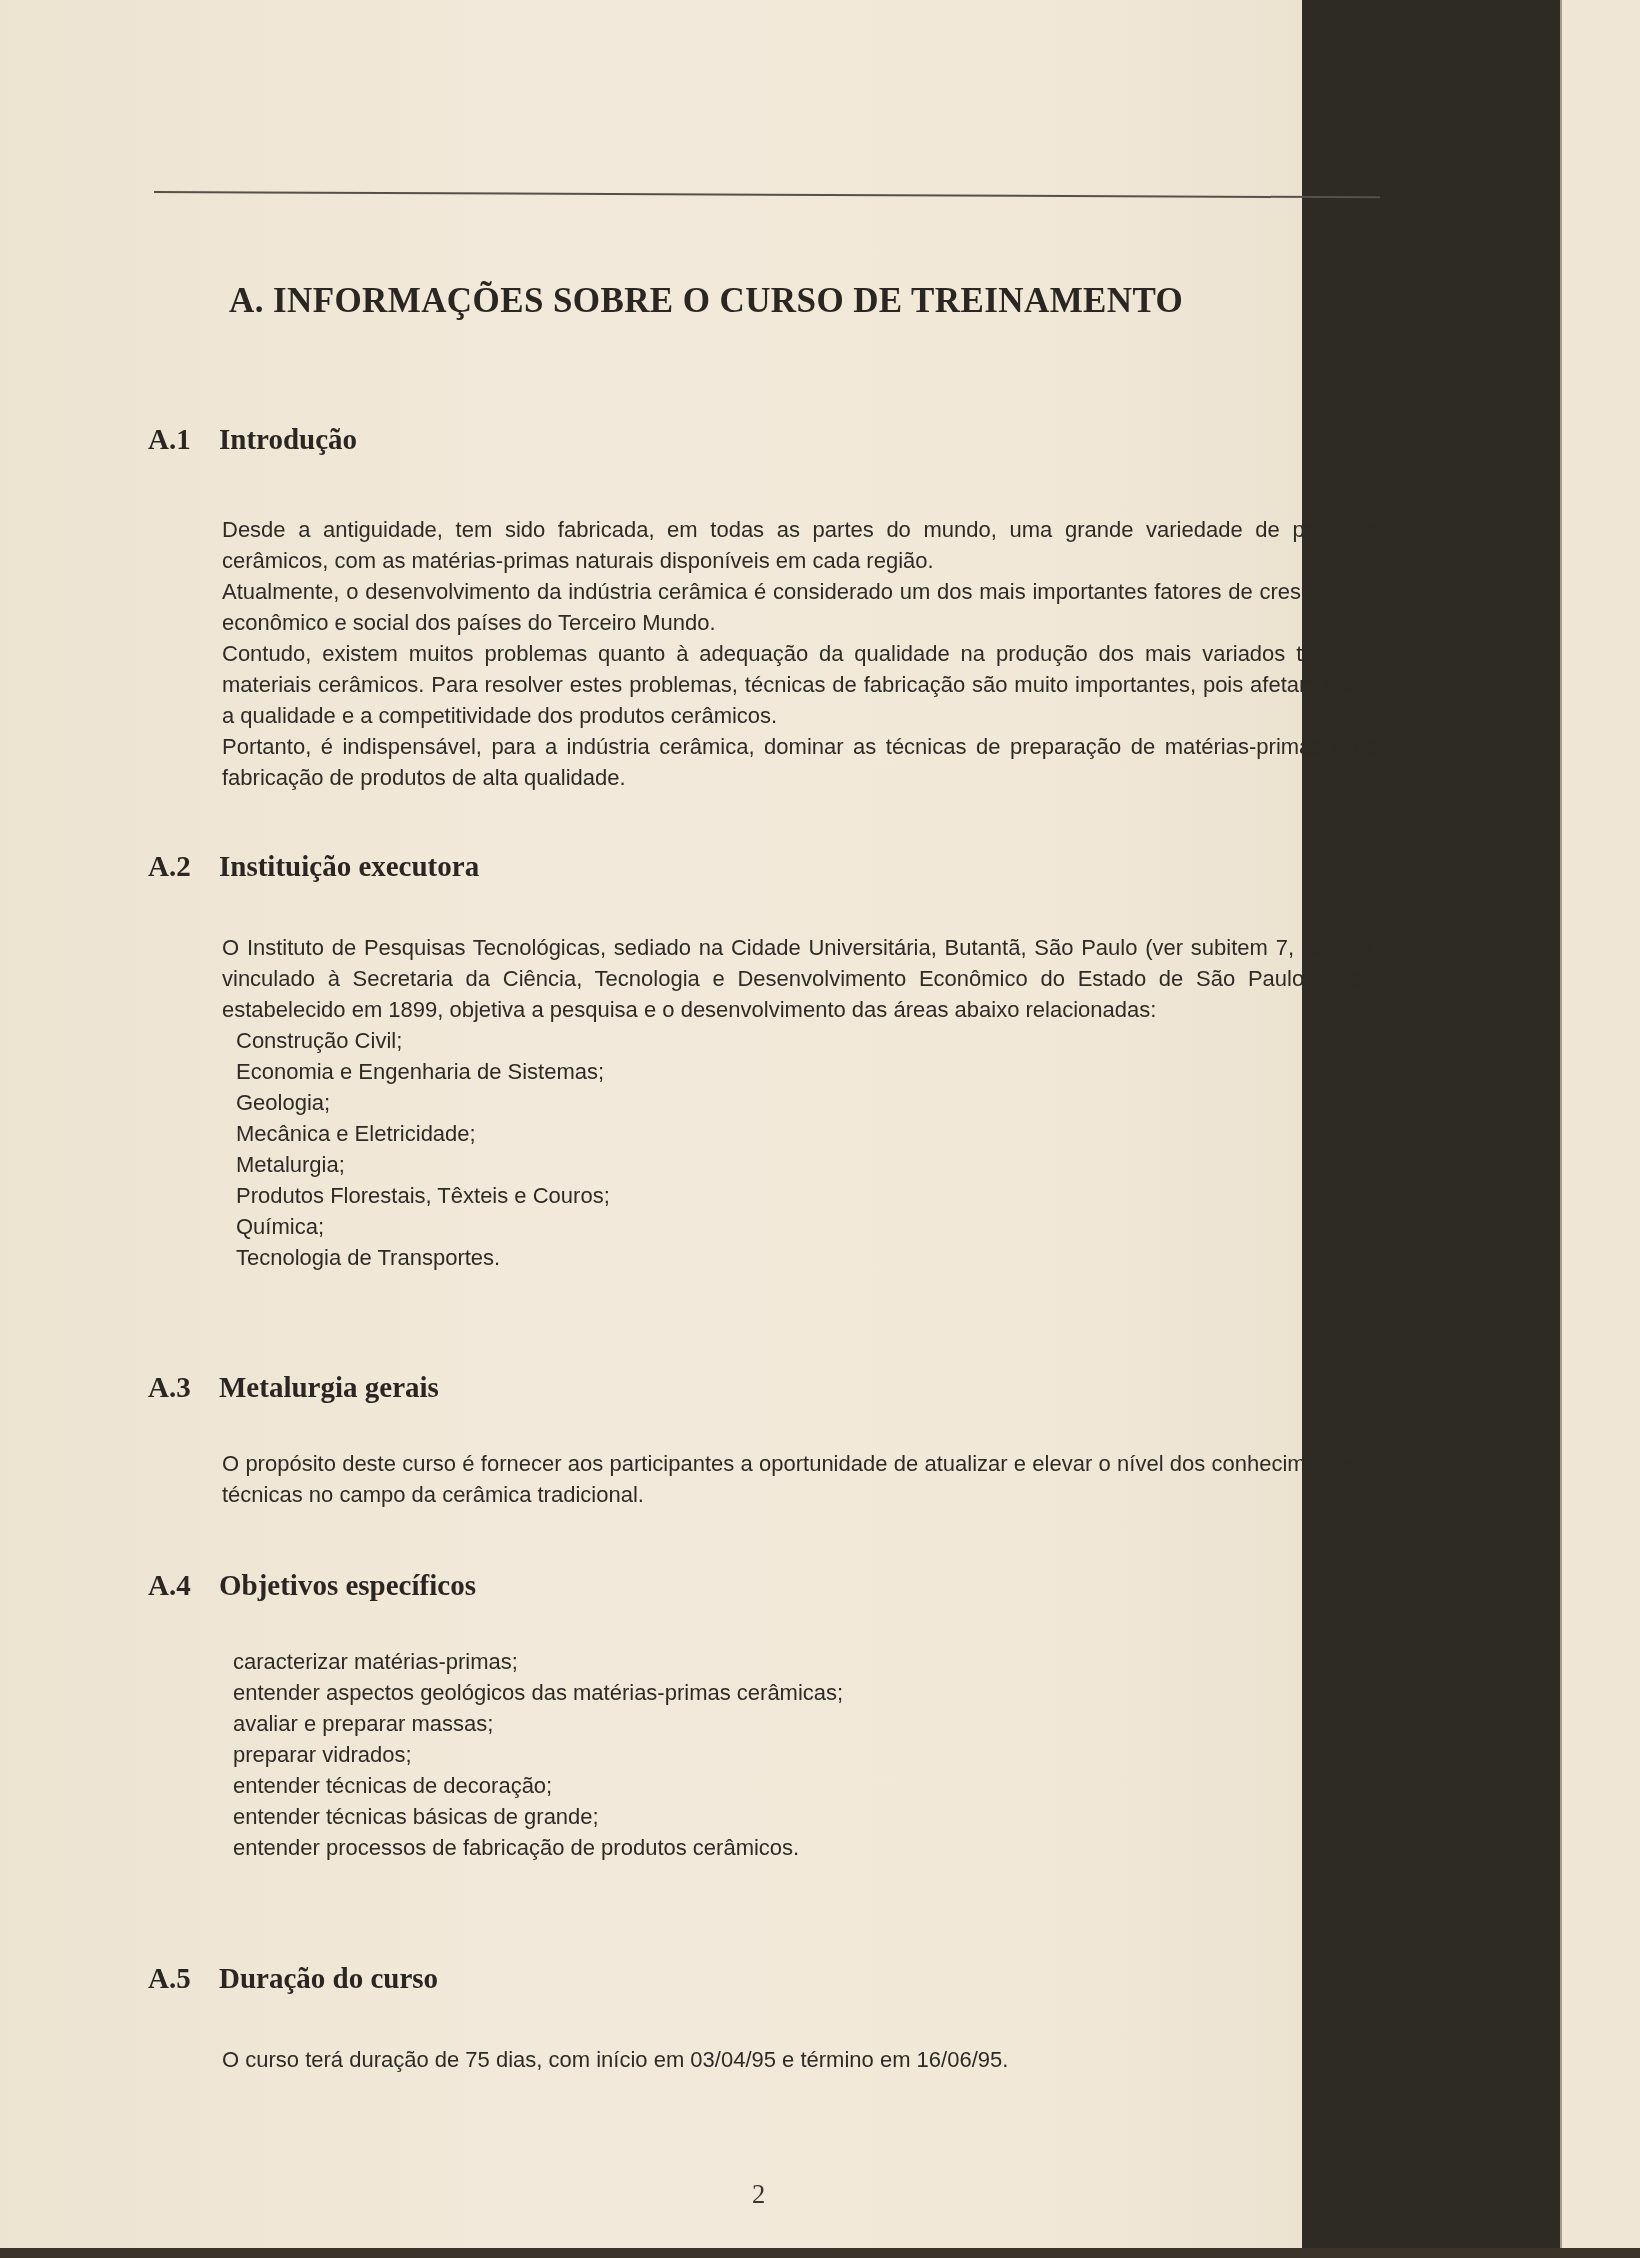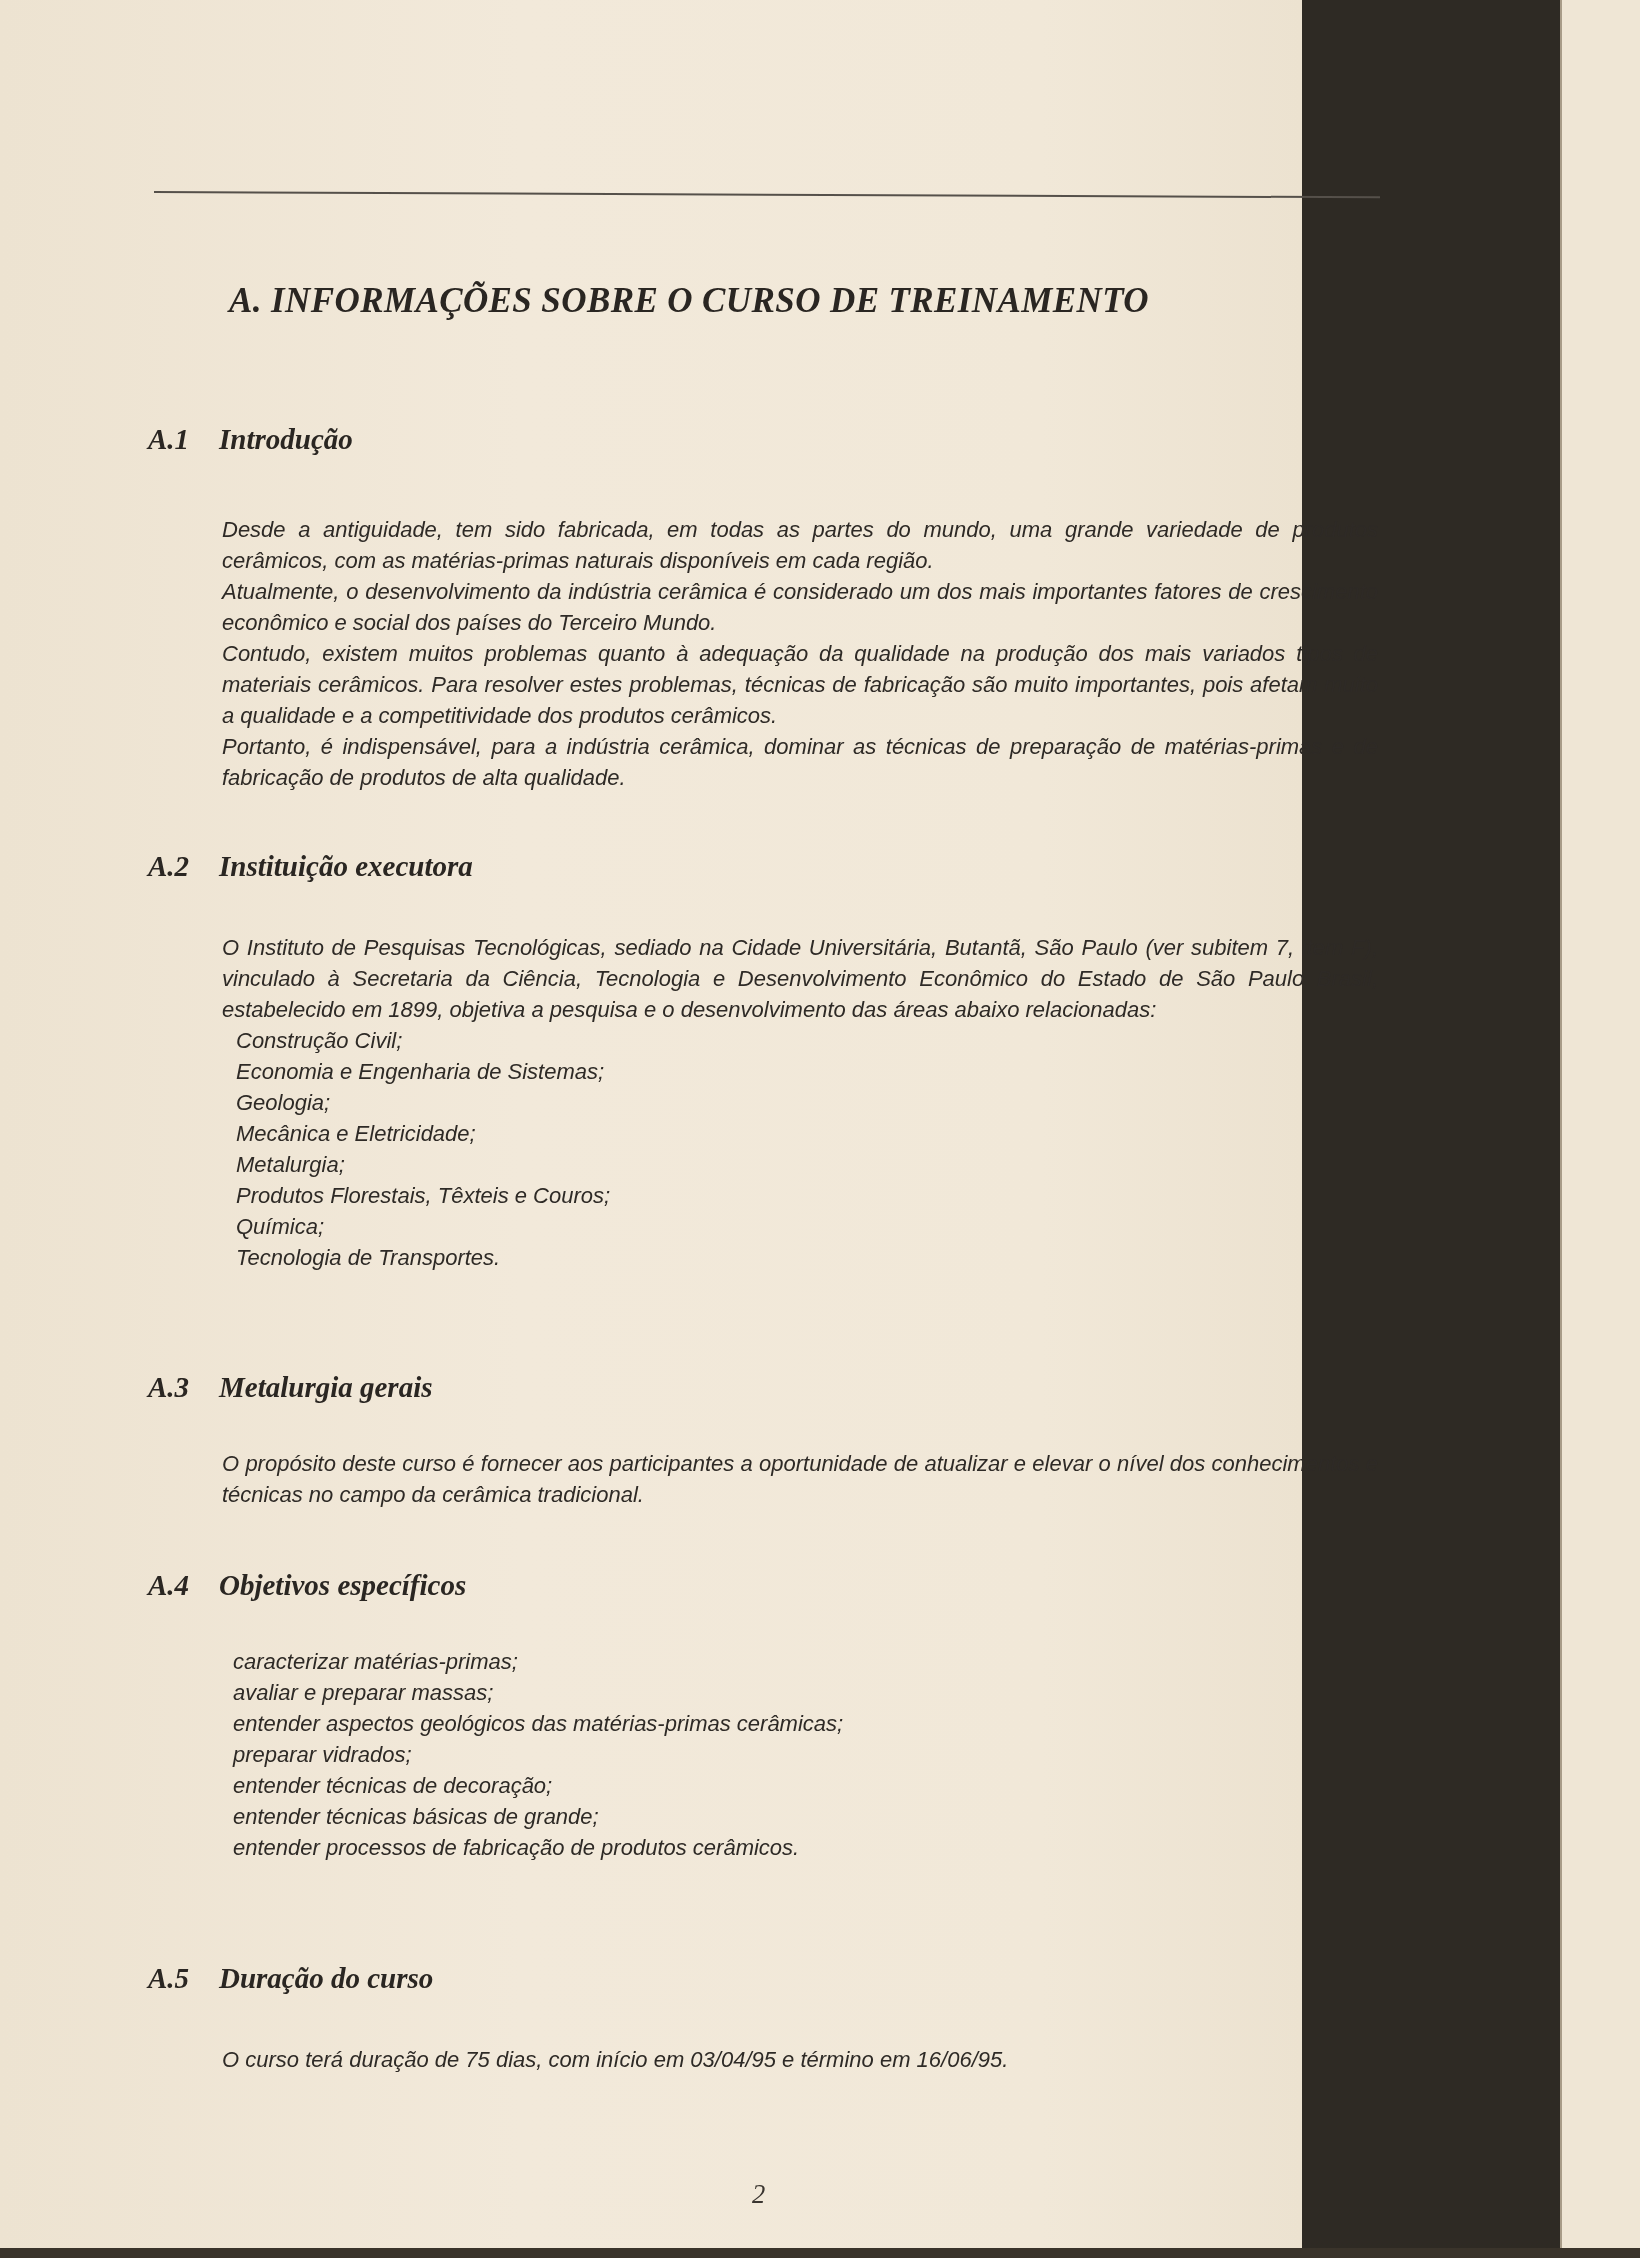--- a/index.html
+++ b/index.html
@@ -11,21 +11,20 @@
       background: #2e2a24;
       font-family: "Liberation Serif", "DejaVu Serif", serif;
     }
     .page {
       position: absolute;
       left: 0; top: 0;
       width: 1302px;
       height: 2248px;
       background: #f1e8d8;
       background-image: linear-gradient(90deg, #ede3d1 0%, #f2e9da 40%, #f1e8d8 80%, #ece2d0 100%);
-      font-style: italic;
     }
     .fold {
       position: absolute;
       left: 1560px; top: 0;
       width: 1.8px; height: 2248px;
       background: #a89c88;
     }
     .right-flap {
       position: absolute;
       left: 1562px; top: 0;
@@ -134,22 +133,22 @@
     </div>
   </div>
 
   <div class="section" style="top:1569px;">
     <div class="sec-head">
       <span class="num">A.4</span><span>Objetivos específicos</span>
     </div>
     <div class="body-text" style="margin-top:44px; margin-left:71px;">
       <ul class="list">
         <li>caracterizar matérias-primas;</li>
+        <li>entender aspectos geológicos das matérias-primas cerâmicas;</li>
         <li>avaliar e preparar massas;</li>
-        <li>entender aspectos geológicos das matérias-primas cerâmicas;</li>
         <li>preparar vidrados;</li>
         <li>entender técnicas de decoração;</li>
         <li>entender técnicas básicas de grande;</li>
         <li>entender processos de fabricação de produtos cerâmicos.</li>
       </ul>
     </div>
   </div>
 
   <div class="section" style="top:1962px;">
     <div class="sec-head">

